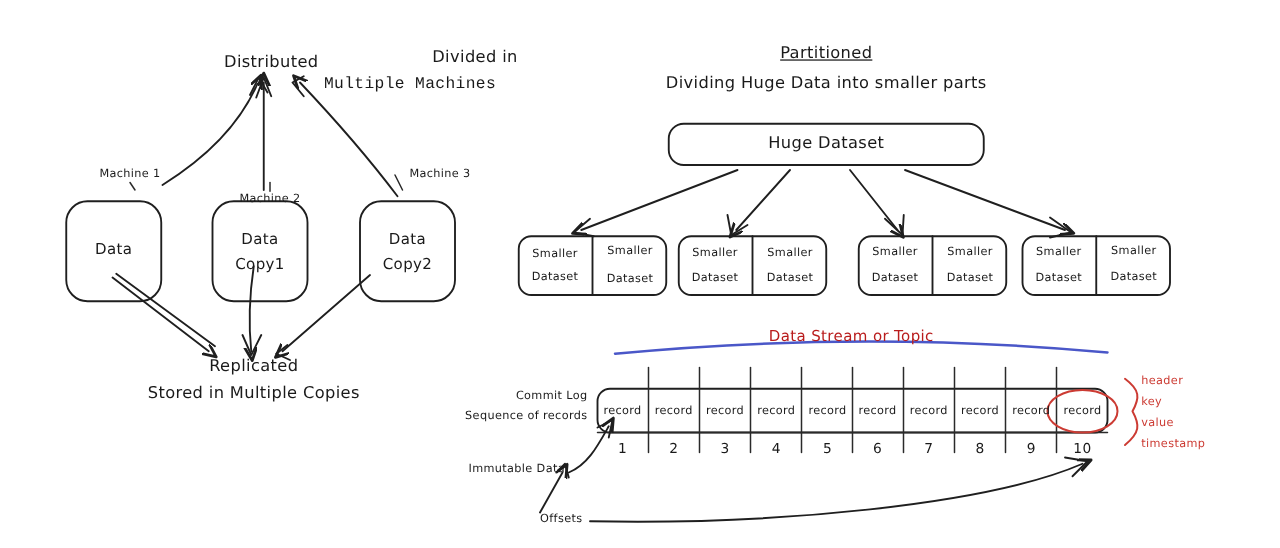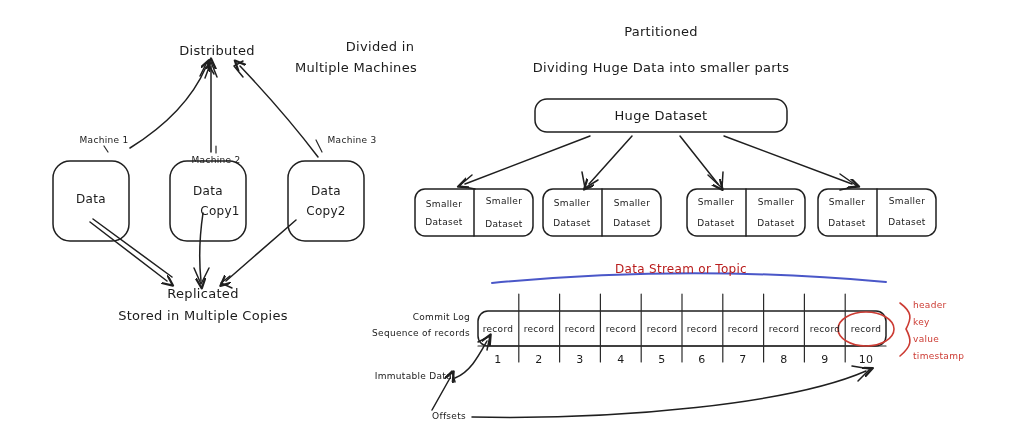--- a/index.html
+++ b/index.html
@@ -202,38 +202,38 @@
     <line x1="104" y1="146" x2="108" y2="152" class="stroke-thin"></line>
     <line x1="216" y1="146" x2="216" y2="153" class="stroke-thin"></line>
     <line x1="316" y1="140" x2="322" y2="152" class="stroke-thin"></line>
   </g>
 
 </svg>
 
 <div class="lbl t-big" style="left:217px; top:51px;">Distributed</div>
 
 <div class="lbl t-big" style="left:340px; top:47px;margin-left:40px;">Divided in</div>
-<div class="lbl t-big" style="left:356px; top:68px;">Multiple Machines</div>
+<div class="lbl t-big" style="left:328px; top:68px;font-family:Liberation Mono, monospace;">Multiple Machines</div>
 
 <div class="lbl t-xs" style="left:104px; top:140px;">Machine 1</div>
 <div class="lbl t-xs" style="left:216px; top:140px;margin-top:20px;">Machine 2</div>
 <div class="lbl t-xs" style="left:352px; top:140px;">Machine 3</div>
 
 <div class="lbl t-mid" style="left:91px; top:200px;">Data</div>
 
 <div class="lbl t-mid" style="left:208px; top:192px;">Data</div>
-<div class="lbl t-mid" style="left:220px; top:212px;">Copy1</div>
+<div class="lbl t-mid" style="left:208px; top:212px;">Copy1</div>
 
 <div class="lbl t-mid" style="left:326px; top:192px;">Data</div>
 <div class="lbl t-mid" style="left:326px; top:212px;">Copy2</div>
 
 <div class="lbl t-big" style="left:203px; top:294px;">Replicated</div>
 <div class="lbl t-big" style="left:203px; top:316px;">Stored in Multiple Copies</div>
 
-<div class="lbl t-big" style="left:661px; top:32px;">Partitioned</div>
+<div class="lbl t-big" style="left:661px; top:44px;text-decoration:underline;">Partitioned</div>
 <div class="lbl t-big" style="left:661px; top:68px;">Dividing Huge Data into smaller parts</div>
 
 <div class="lbl t-big" style="left:661px; top:116px;">Huge Dataset</div>
 
 <div class="lbl t-xs" style="left:444px; top:204px;">Smaller</div>
 <div class="lbl t-xs" style="left:444px; top:222px;">Dataset</div>
 <div class="lbl t-xs" style="left:504px; top:201px;">Smaller</div>
 <div class="lbl t-xs" style="left:504px; top:224px;">Dataset</div>
 
 <div class="lbl t-xs" style="left:572px; top:203px;">Smaller</div>

